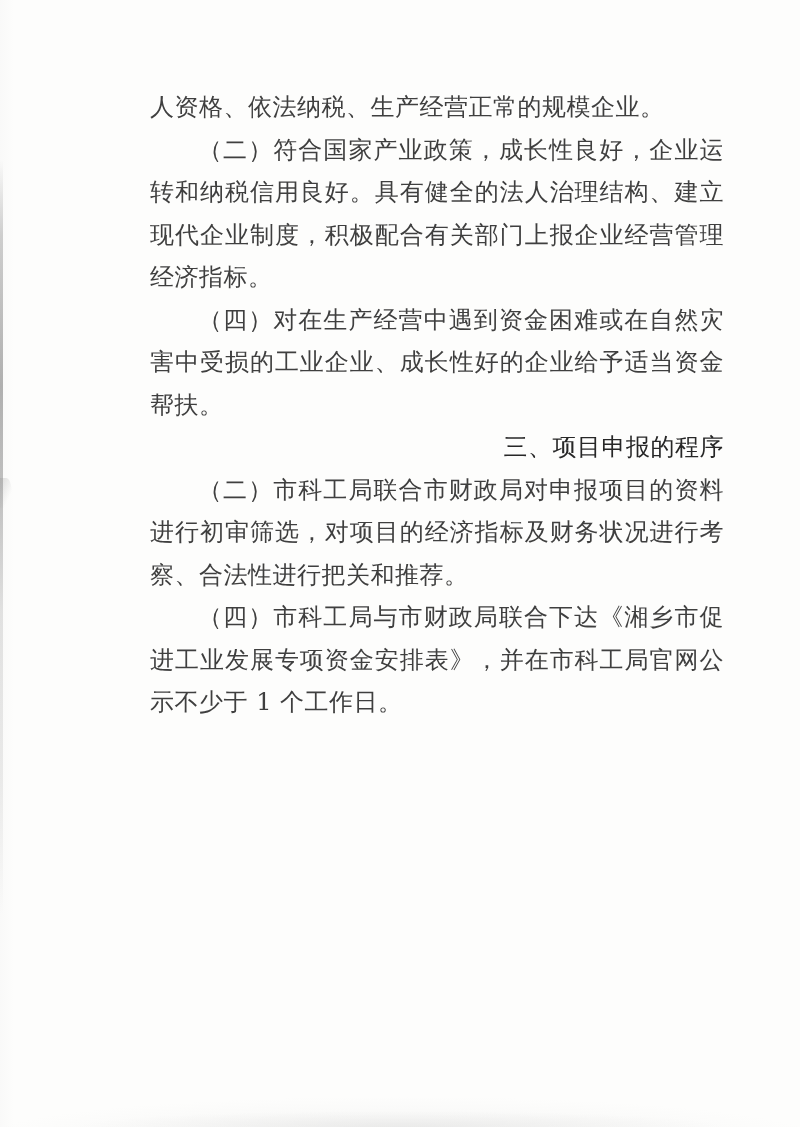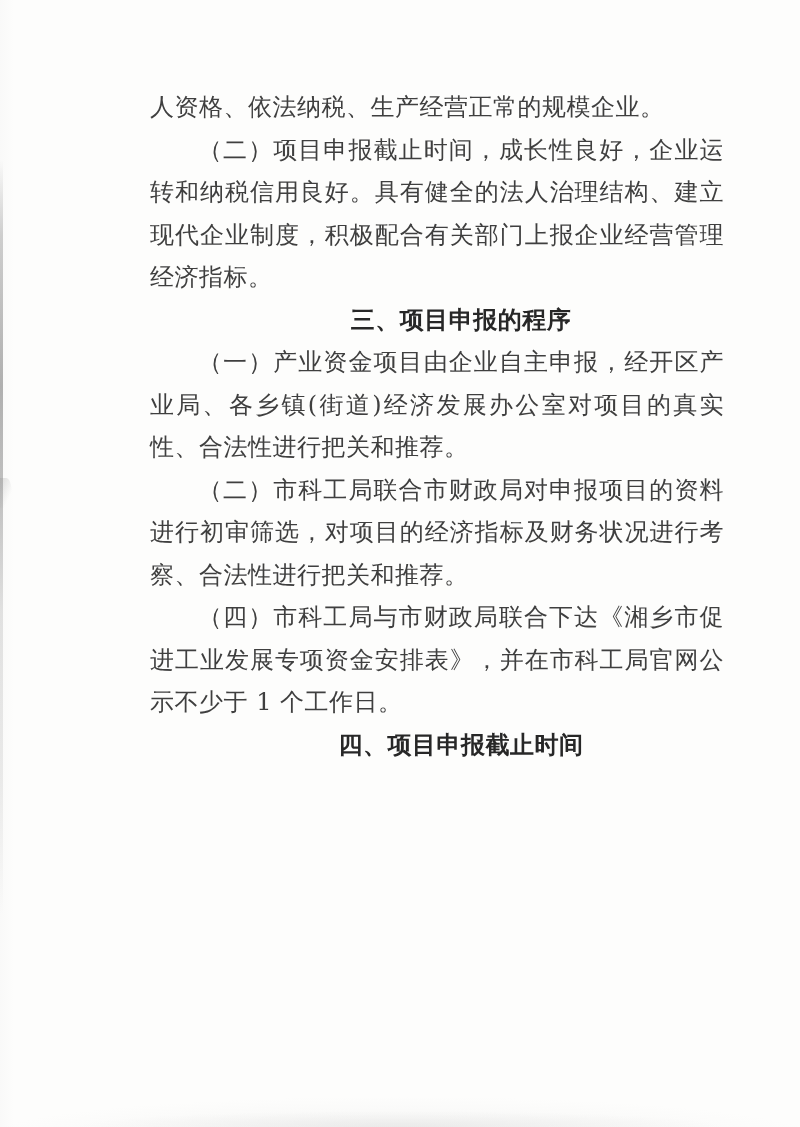--- a/index.html
+++ b/index.html
@@ -72,35 +72,34 @@
   }
   .para.body {
     font-family: "DejaVu Serif", serif;
     font-weight: 400;
   }
   .para.indent {
     text-indent: 2em;
   }
   .para.heading {
     font-family: "DejaVu Sans", sans-serif;
-    font-weight: 700;
+    font-weight: 400;
     color: #272727;
     text-indent: 2em;
-    text-align: center;
+    text-align: right;
   }
 </style>
 </head>
 <body>
 
 <div class="page">
   <div class="scan-edge-left"></div>
   <div class="scan-crease"></div>
   <div class="scan-shadow-bottom"></div>
   <div class="content">
       <p class="para body">人资格、依法纳税、生产经营正常的规模企业。</p>
-      <p class="para body indent">（二）项目申报截止时间，成长性良好，企业运转和纳税信用良好。具有健全的法人治理结构、建立现代企业制度，积极配合有关部门上报企业经营管理经济指标。</p>
+      <p class="para body indent">（二）符合国家产业政策，成长性良好，企业运转和纳税信用良好。具有健全的法人治理结构、建立现代企业制度，积极配合有关部门上报企业经营管理经济指标。</p>
+      <p class="para body indent">（四）对在生产经营中遇到资金困难或在自然灾害中受损的工业企业、成长性好的企业给予适当资金帮扶。</p>
       <p class="para heading indent">三、项目申报的程序</p>
-      <p class="para body indent">（一）产业资金项目由企业自主申报，经开区产业局、各乡镇(街道)经济发展办公室对项目的真实性、合法性进行把关和推荐。</p>
       <p class="para body indent">（二）市科工局联合市财政局对申报项目的资料进行初审筛选，对项目的经济指标及财务状况进行考察、合法性进行把关和推荐。</p>
       <p class="para body indent">（四）市科工局与市财政局联合下达《湘乡市促进工业发展专项资金安排表》，并在市科工局官网公示不少于 1 个工作日。</p>
-      <p class="para heading indent">四、项目申报截止时间</p>
     </div>
 </div>
 
 </body></html>

